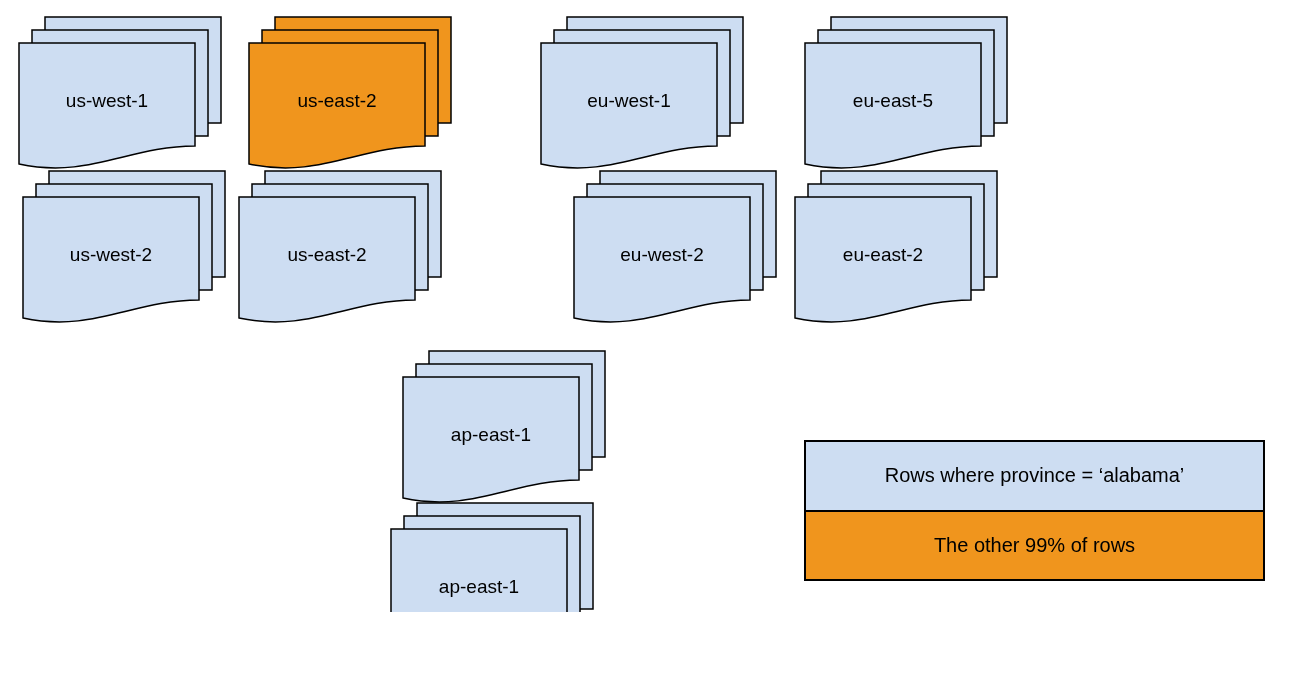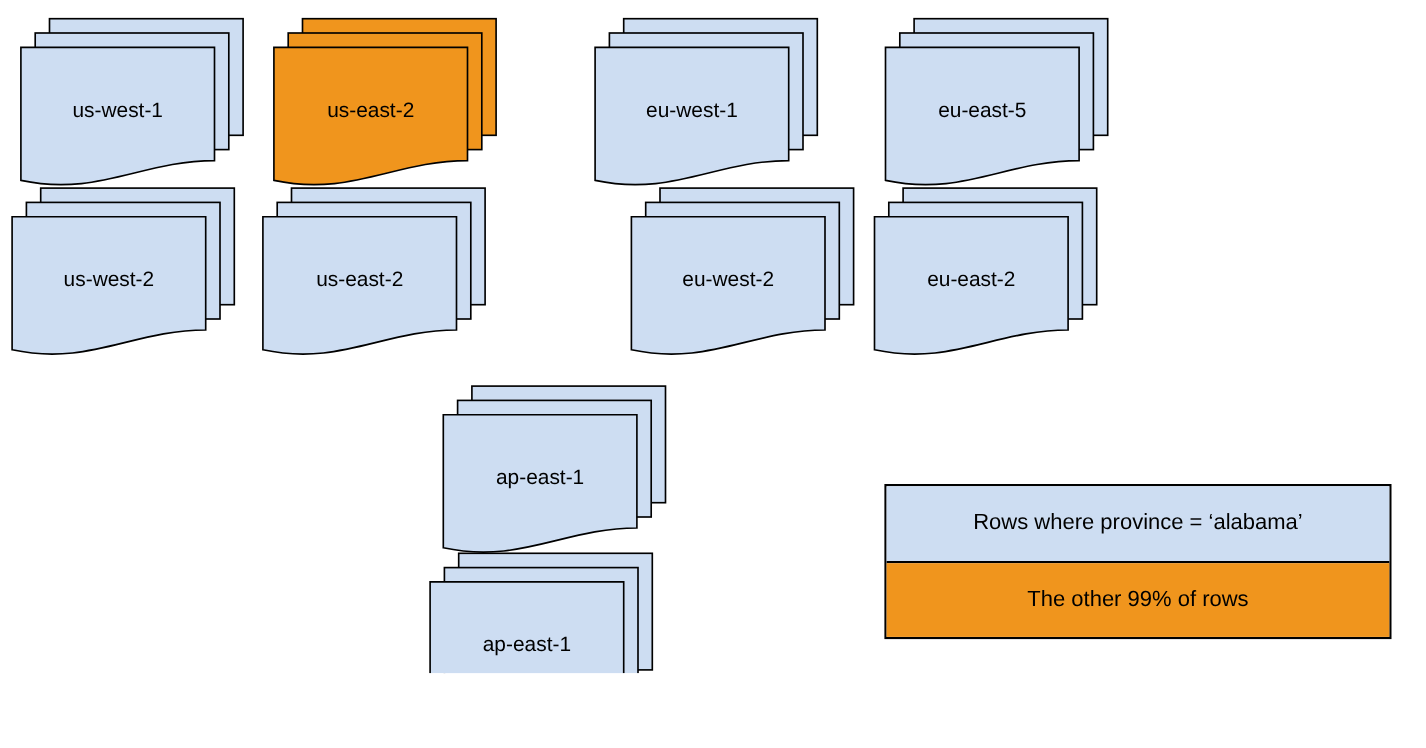--- a/index.html
+++ b/index.html
@@ -82,21 +82,21 @@
 
   <div class="stack blue" style="left:804px;top:16px">
     <svg width="206" height="160" viewBox="0 0 206 160">
       <use href="#doc-back" x="27" y="1"></use>
       <use href="#doc-back" x="14" y="14"></use>
       <use href="#doc-front" x="1" y="27"></use>
     </svg>
     <div class="label">eu-east-5</div>
   </div>
 
-  <div class="stack blue" style="left:10px;top:170px">
+  <div class="stack blue" style="left:22px;top:170px">
     <svg width="206" height="160" viewBox="0 0 206 160">
       <use href="#doc-back" x="27" y="1"></use>
       <use href="#doc-back" x="14" y="14"></use>
       <use href="#doc-front" x="1" y="27"></use>
     </svg>
     <div class="label">us-west-2</div>
   </div>
 
   <div class="stack blue" style="left:238px;top:170px">
     <svg width="206" height="160" viewBox="0 0 206 160">

